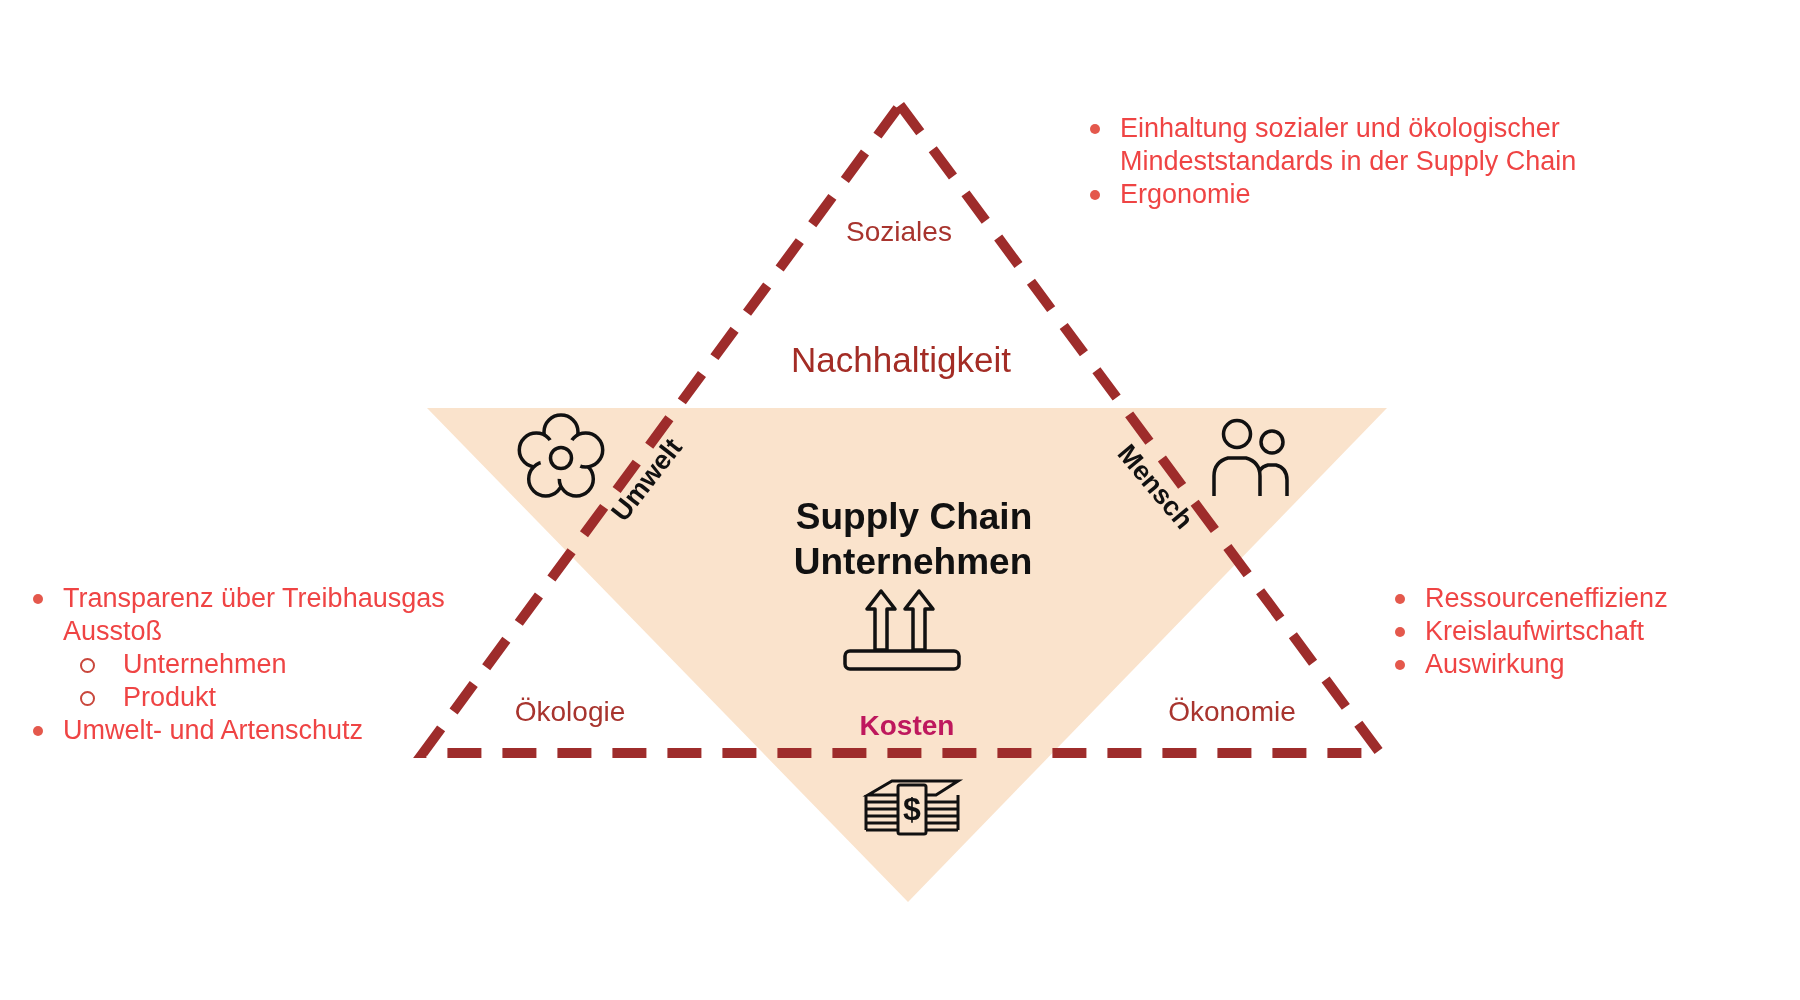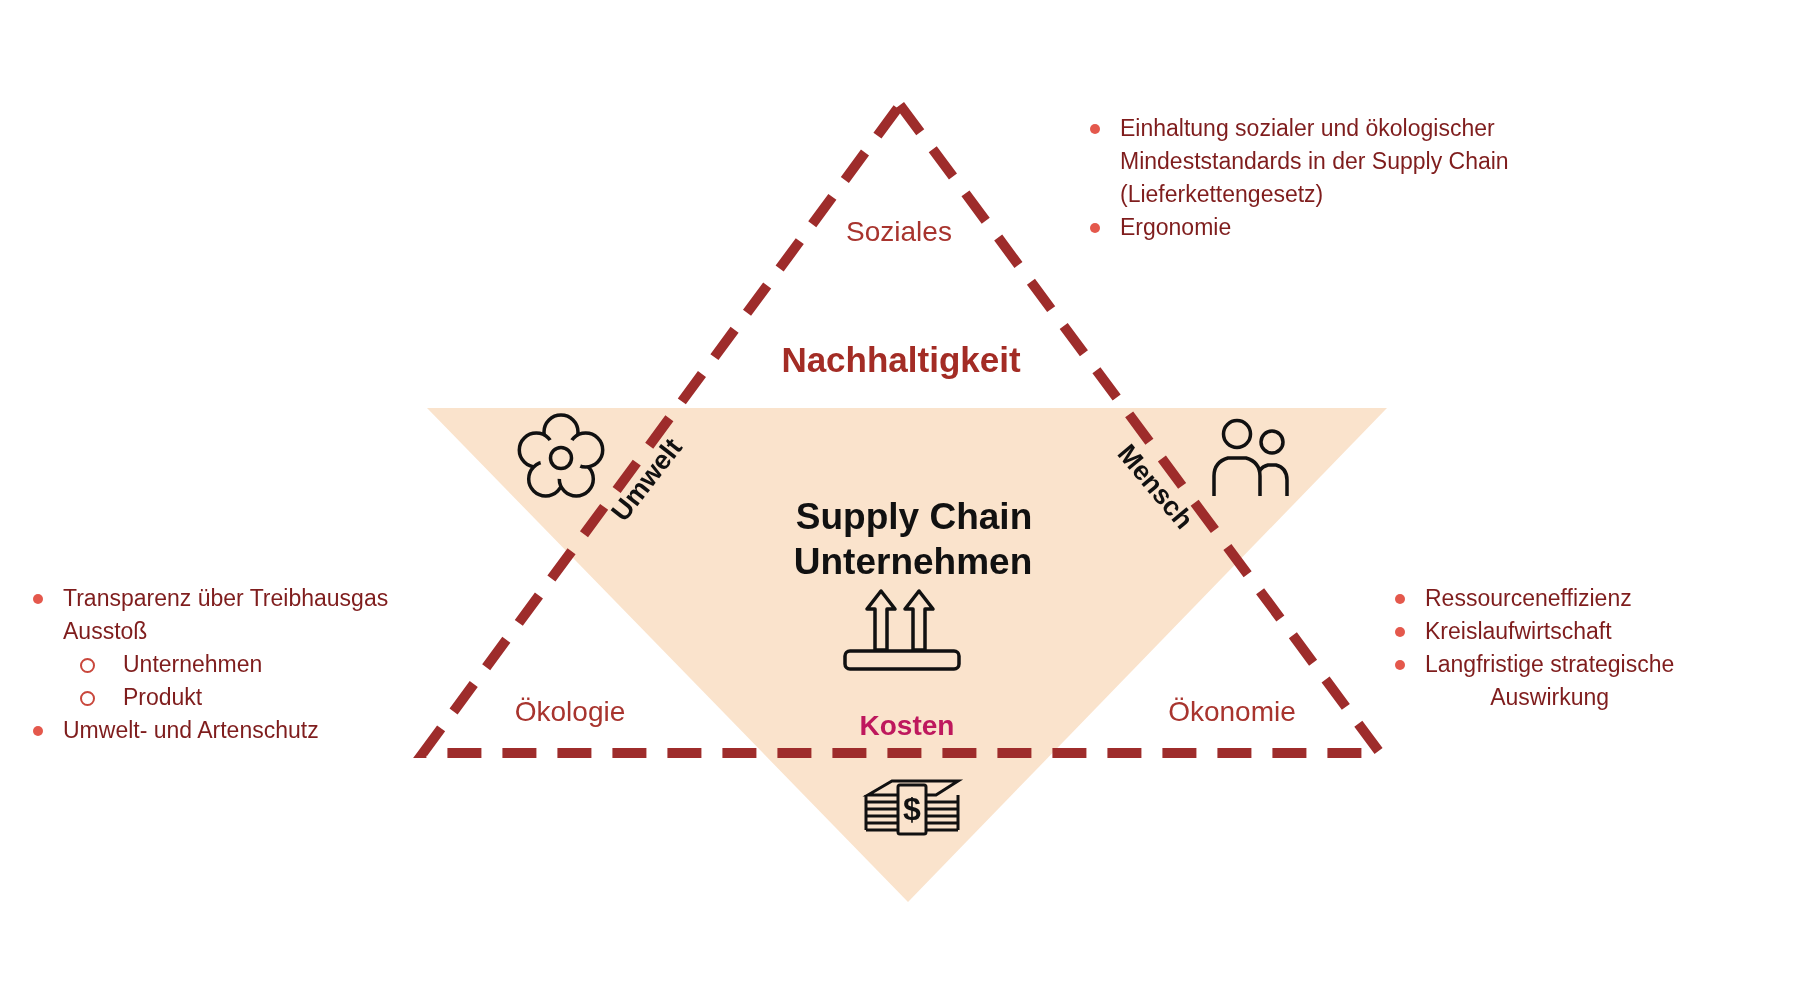--- a/index.html
+++ b/index.html
@@ -5,26 +5,26 @@
   html,body{margin:0;padding:0;background:#ffffff;}
   .canvas{
     position:relative;width:1800px;height:1000px;background:#ffffff;overflow:hidden;
     font-family:"Liberation Sans", sans-serif;color:#1c1c1c;
   }
   .layer{position:absolute;left:0;top:0;}
   .abs{position:absolute;}
   .centered{transform:translate(-50%,-50%);white-space:nowrap;}
   
   .red-label{font-size:28px;color:#A8342E;}
-  .heading{font-size:35px;font-weight:700;color:#A32C25;}
+  .heading{font-size:35px;font-weight:400;color:#A32C25;}
   .scm{font-size:37px;font-weight:700;color:#111;text-align:right;line-height:45px;}
   .edge-label{font-size:27px;font-weight:700;color:#111;}
   .kosten{font-size:28px;font-weight:700;color:#be185d;}
   
-  .blist{position:absolute;font-size:23px;line-height:33px;color:#7f1d1d;}
+  .blist{position:absolute;font-size:27px;line-height:33px;color:#ef4444;}
   .brow{display:flex;align-items:flex-start;}
   .bdot{flex:0 0 auto;width:10px;height:10px;border-radius:50%;background:#E4584C;margin:12px 20px 0 0;}
   .bsub{display:flex;align-items:flex-start;margin-left:47px;}
   .boring{flex:0 0 auto;width:11px;height:11px;border-radius:50%;border:2.5px solid #C9473C;background:transparent;margin:10px 28px 0 0;}
   .btext div{white-space:nowrap;}
   svg{display:block;}
 </style>
 </head>
 <body>
 
@@ -92,21 +92,20 @@
   <div class="abs centered red-label" style="left:570px;top:712px;">Ökologie</div>
 
   <div class="abs centered red-label" style="left:1232px;top:712px;">Ökonomie</div>
 
   <div class="blist" style="left:1090px;top:112px;">
     <div class="brow">
       <span class="bdot"></span>
       <div class="btext">
         <div>Einhaltung sozialer und ökologischer</div>
         <div>Mindeststandards in der Supply Chain</div>
-        <div>(Lieferkettengesetz)</div>
       </div>
     </div>
     <div class="brow">
       <span class="bdot"></span>
       <div class="btext">
         <div>Ergonomie</div>
       </div>
     </div>
   </div>
 
@@ -147,19 +146,18 @@
     </div>
     <div class="brow">
       <span class="bdot"></span>
       <div class="btext">
         <div>Kreislaufwirtschaft</div>
       </div>
     </div>
     <div class="brow">
       <span class="bdot"></span>
       <div class="btext">
-        <div>Langfristige strategische</div>
         <div>Auswirkung</div>
       </div>
     </div>
   </div>
 
 </div>
 
 </body></html>

